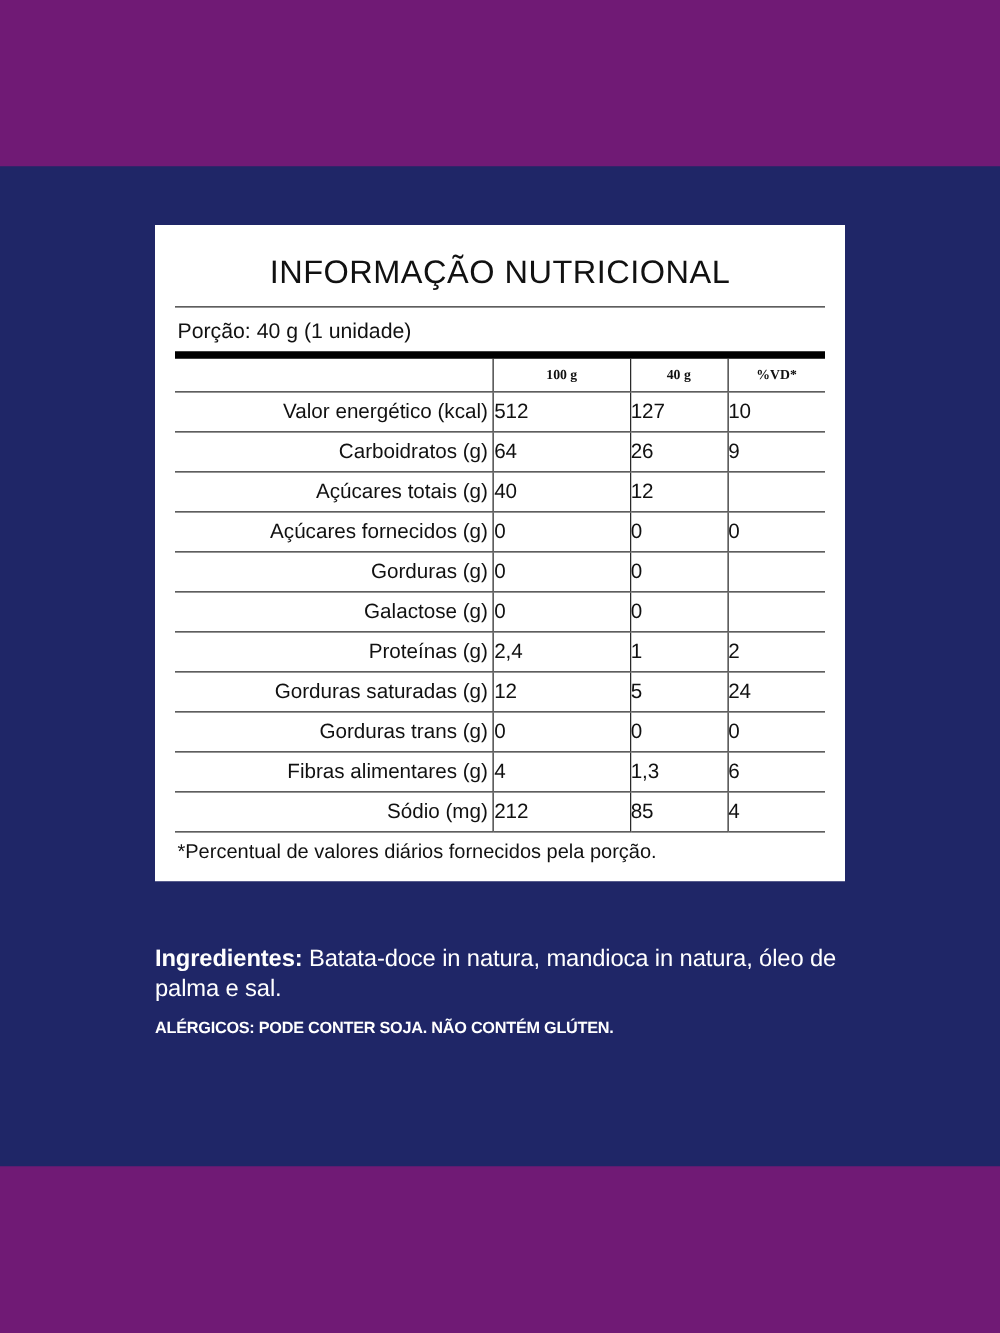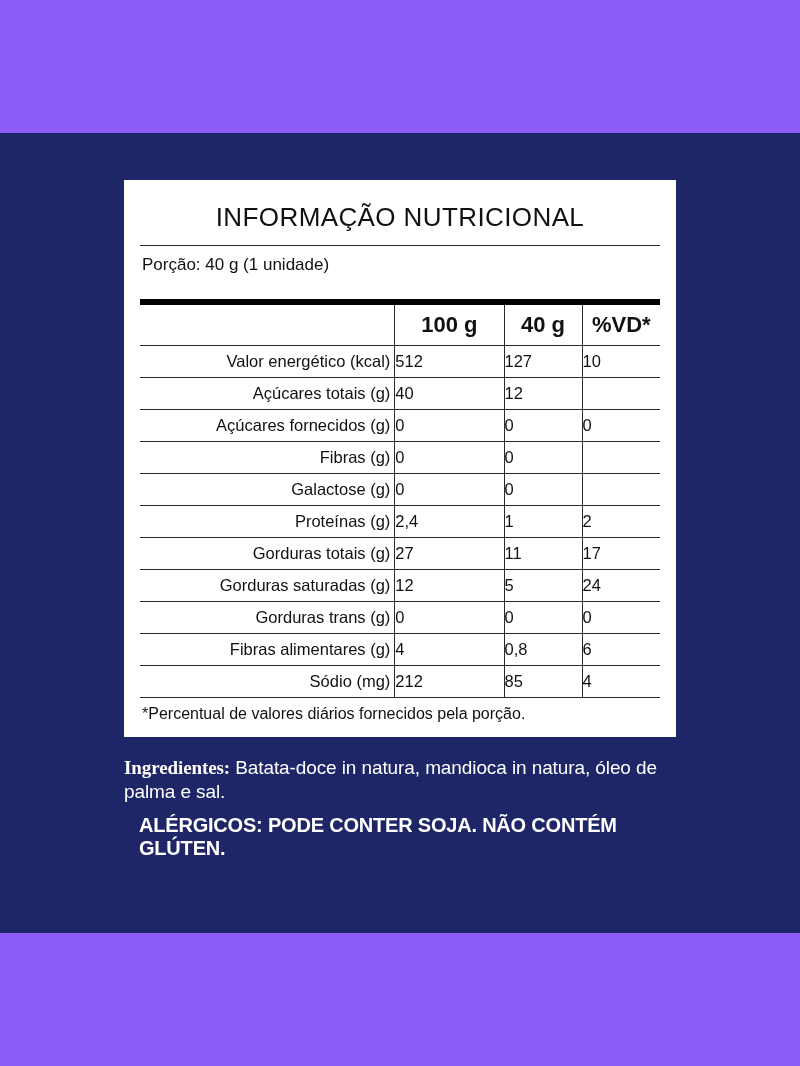--- a/index.html
+++ b/index.html
@@ -10,21 +10,21 @@
     width: 800px;
     height: 1066px;
     background: #ffffff;
     font-family: "Liberation Sans", sans-serif;
     overflow: hidden;
   }
   .page {
     position: relative;
     width: 800px;
     height: 1066px;
-    background: #8b5cf6;
+    background: #701a75;
   }
   .navy-band {
     position: absolute;
     left: 0;
     top: 133px;
     width: 800px;
     height: 800px;
     background: #1f2667;
   }
   .label-card {
@@ -48,42 +48,43 @@
     font-weight: 400;
   }
   .rule-thin {
     height: 1px;
     background: #2a2a2a;
     width: 100%;
   }
   .portion {
     font-size: 17px;
     color: #111111;
-    padding: 9px 2px 24px 2px;
+    padding: 9px 2px 6px 2px;
   }
   .rule-thick {
     height: 6px;
     background: #000000;
     width: 100%;
   }
   table.nut {
     width: 100%;
     border-collapse: collapse;
     font-size: 16.5px;
     color: #111111;
   }
   table.nut td, table.nut th {
     border: 0;
     padding: 0;
   }
   table.nut tr.hdr th {
     font-weight: bold;
-    font-size: 22px;
+    font-size: 11px;
     text-align: center;
     padding: 7px 0 7px 0;
+    font-family: Liberation Serif, serif;
   }
   table.nut tr.hdr th.namecol {
     text-align: left;
   }
   table.nut td.name {
     text-align: right;
     padding: 6px 4px 6px 3px;
     white-space: nowrap;
   }
   table.nut td.val {
@@ -109,29 +110,27 @@
     width: 552px;
     color: #ffffff;
   }
   .ing-line {
     font-size: 19px;
     line-height: 1.28;
     letter-spacing: -0.1px;
   }
   .ing-label {
     font-weight: bold;
-    font-family: Liberation Serif, serif;
   }
   .allergens {
-    font-size: 20px;
+    font-size: 13px;
     font-weight: bold;
     letter-spacing: -0.2px;
     margin-top: 9px;
     text-transform: uppercase;
-    margin-left: 15px;
   }
   .w-100 { width: 21%; }
   .w-40 { width: 15%; }
   .w-vd { width: 15%; }
 </style>
 </head>
 <body>
 
 <div class="page">
 
@@ -156,71 +155,71 @@
           </tr>
         </thead>
         <tbody>
           <tr class="row-sep">
             <td class="name">Valor energético (kcal)</td>
             <td class="val col-sep">512</td>
             <td class="val col-sep">127</td>
             <td class="val col-sep">10</td>
           </tr>
           <tr class="row-sep">
+            <td class="name">Carboidratos (g)</td>
+            <td class="val col-sep">64</td>
+            <td class="val col-sep">26</td>
+            <td class="val col-sep">9</td>
+          </tr>
+          <tr class="row-sep">
             <td class="name indent1">Açúcares totais (g)</td>
             <td class="val col-sep">40</td>
             <td class="val col-sep">12</td>
             <td class="val col-sep"></td>
           </tr>
           <tr class="row-sep">
             <td class="name indent2">Açúcares fornecidos (g)</td>
             <td class="val col-sep">0</td>
             <td class="val col-sep">0</td>
             <td class="val col-sep">0</td>
           </tr>
           <tr class="row-sep">
-            <td class="name indent2">Fibras (g)</td>
+            <td class="name indent2">Gorduras (g)</td>
             <td class="val col-sep">0</td>
             <td class="val col-sep">0</td>
             <td class="val col-sep"></td>
           </tr>
           <tr class="row-sep">
             <td class="name indent2">Galactose (g)</td>
             <td class="val col-sep">0</td>
             <td class="val col-sep">0</td>
             <td class="val col-sep"></td>
           </tr>
           <tr class="row-sep">
             <td class="name">Proteínas (g)</td>
             <td class="val col-sep">2,4</td>
             <td class="val col-sep">1</td>
             <td class="val col-sep">2</td>
           </tr>
           <tr class="row-sep">
-            <td class="name">Gorduras totais (g)</td>
-            <td class="val col-sep">27</td>
-            <td class="val col-sep">11</td>
-            <td class="val col-sep">17</td>
-          </tr>
-          <tr class="row-sep">
             <td class="name indent1">Gorduras saturadas (g)</td>
             <td class="val col-sep">12</td>
             <td class="val col-sep">5</td>
             <td class="val col-sep">24</td>
           </tr>
           <tr class="row-sep">
             <td class="name indent1">Gorduras trans (g)</td>
             <td class="val col-sep">0</td>
             <td class="val col-sep">0</td>
             <td class="val col-sep">0</td>
           </tr>
           <tr class="row-sep">
             <td class="name">Fibras alimentares (g)</td>
             <td class="val col-sep">4</td>
-            <td class="val col-sep">0,8</td>
+            <td class="val col-sep">1,3</td>
             <td class="val col-sep">6</td>
           </tr>
           <tr class="row-sep">
             <td class="name">Sódio (mg)</td>
             <td class="val col-sep">212</td>
             <td class="val col-sep">85</td>
             <td class="val col-sep">4</td>
           </tr>
         </tbody>
       </table>

